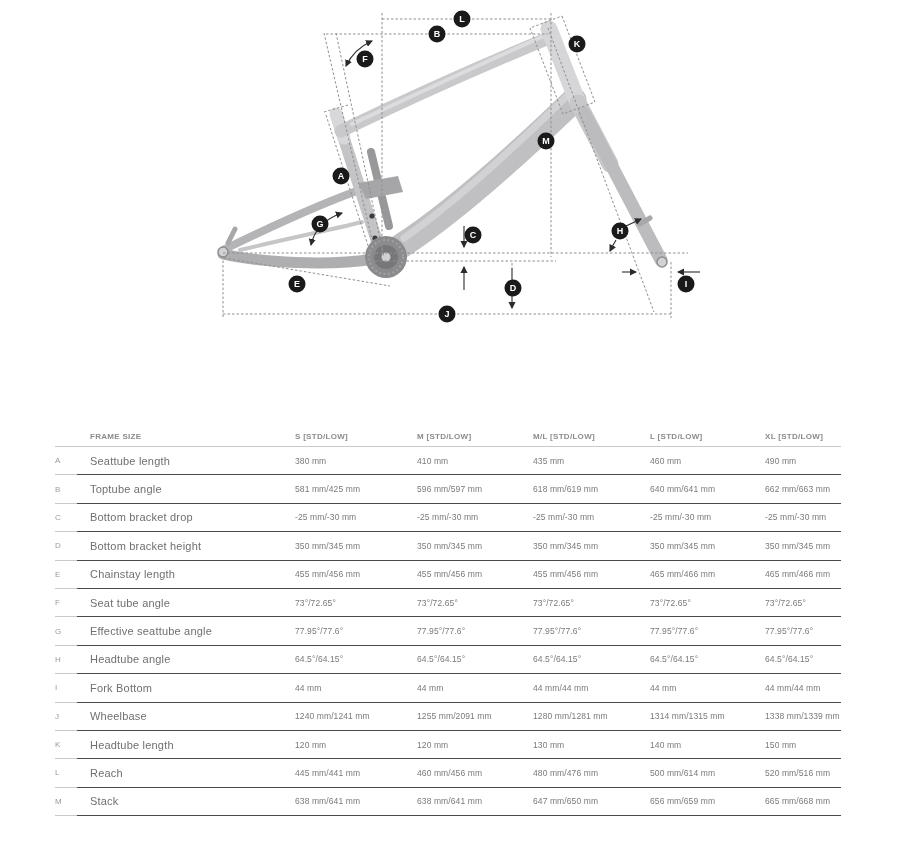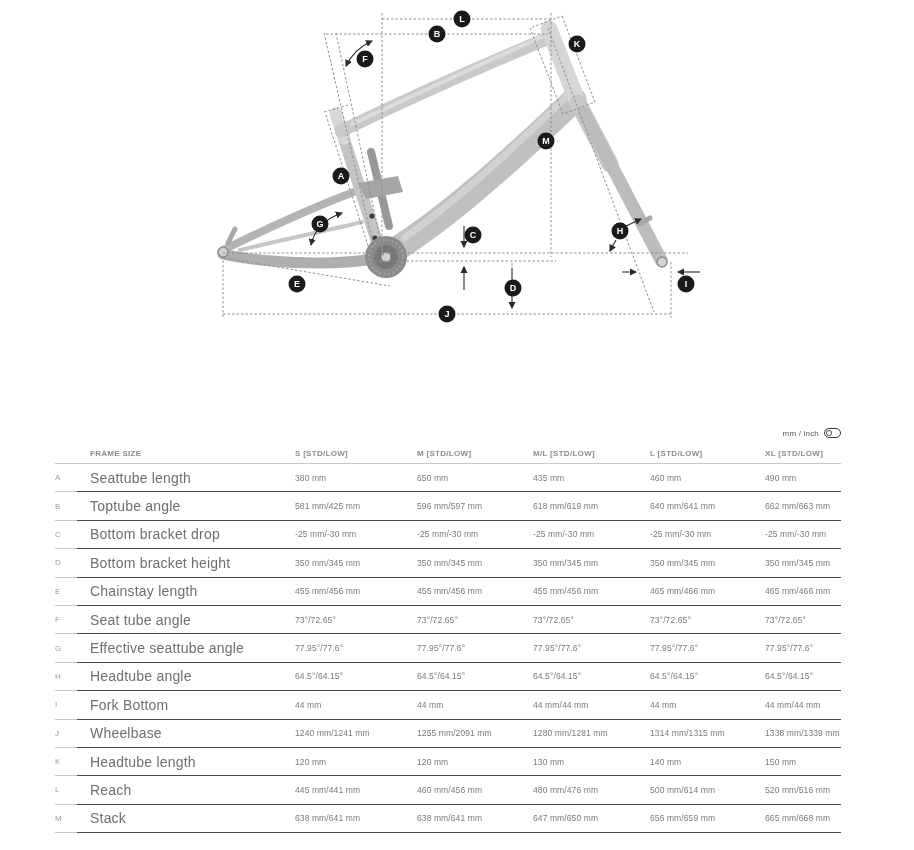--- a/index.html
+++ b/index.html
@@ -19,21 +19,21 @@
 
   .g-row{display:grid;grid-template-columns:22px 764px;}
   .cell-letter{display:flex;align-items:center;border-bottom:1px solid #c9c9c9;
                font-size:8px;color:#9a9a9a;}
   .row-main{display:grid;grid-template-columns:218px 122px 116px 117px 115px 76px;
             align-items:center;}
   .g-row.header .row-main{border-bottom:1px solid #c9c9c9;height:20px;font-weight:bold;}
   .g-row.header .cell-letter{height:20px;}
   .g-row.data .row-main{border-bottom:1px solid #4a4a4a;height:27.4px;}
   .g-row.data .cell-letter{height:27.4px;}
-  .cell-label{padding-left:13px;font-size:14px;color:#6f6f6f;letter-spacing:.2px;}
+  .cell-label{padding-left:13px;font-size:11px;color:#6f6f6f;letter-spacing:.2px;}
   .cell-value{font-size:8.5px;color:#7a7a7a;letter-spacing:.1px;white-space:nowrap;}
   .hdr{font-size:8px;color:#8c8c8c;letter-spacing:.3px;}
 </style>
 </head>
 <body>
 
 <div class="page">
 
   <svg id="diagram" viewBox="0 0 914 410">
     <defs>
@@ -161,46 +161,40 @@
         </g>
         <g>
           <circle cx="546" cy="141" r="8.5" fill="#1a1a1a"></circle>
           <text x="546" y="144.2" text-anchor="middle" fill="#ffffff" font-size="9" font-weight="bold" font-family="&quot;Liberation Sans&quot;, sans-serif">M</text>
         </g>
       </g>
   </svg>
 
   <div class="table-wrap">
 
-    <div class="unit-row">
-      <span class="unit-label">mm / inch</span>
-      <span class="toggle">
-          <span class="knob"></span>
-        </span>
-    </div>
 
     <div class="g-row header">
       <div class="cell-letter"></div>
       <div class="row-main">
         <div class="cell-label hdr">FRAME SIZE</div>
       <div class="cell-value hdr">S [STD/LOW]</div>
           <div class="cell-value hdr">M [STD/LOW]</div>
           <div class="cell-value hdr">M/L [STD/LOW]</div>
           <div class="cell-value hdr">L [STD/LOW]</div>
           <div class="cell-value hdr">XL [STD/LOW]</div>
         </div>
     </div>
 
     <div>
       <div class="g-row data">
         <div class="cell-letter">A</div>
         <div class="row-main">
           <div class="cell-label">Seattube length</div>
         <div class="cell-value">380 mm</div>
-            <div class="cell-value">650 mm</div>
+            <div class="cell-value">410 mm</div>
             <div class="cell-value">435 mm</div>
             <div class="cell-value">460 mm</div>
             <div class="cell-value">490 mm</div>
           </div>
       </div>
 
       <div class="g-row data">
         <div class="cell-letter">B</div>
         <div class="row-main">
           <div class="cell-label">Toptube angle</div>

